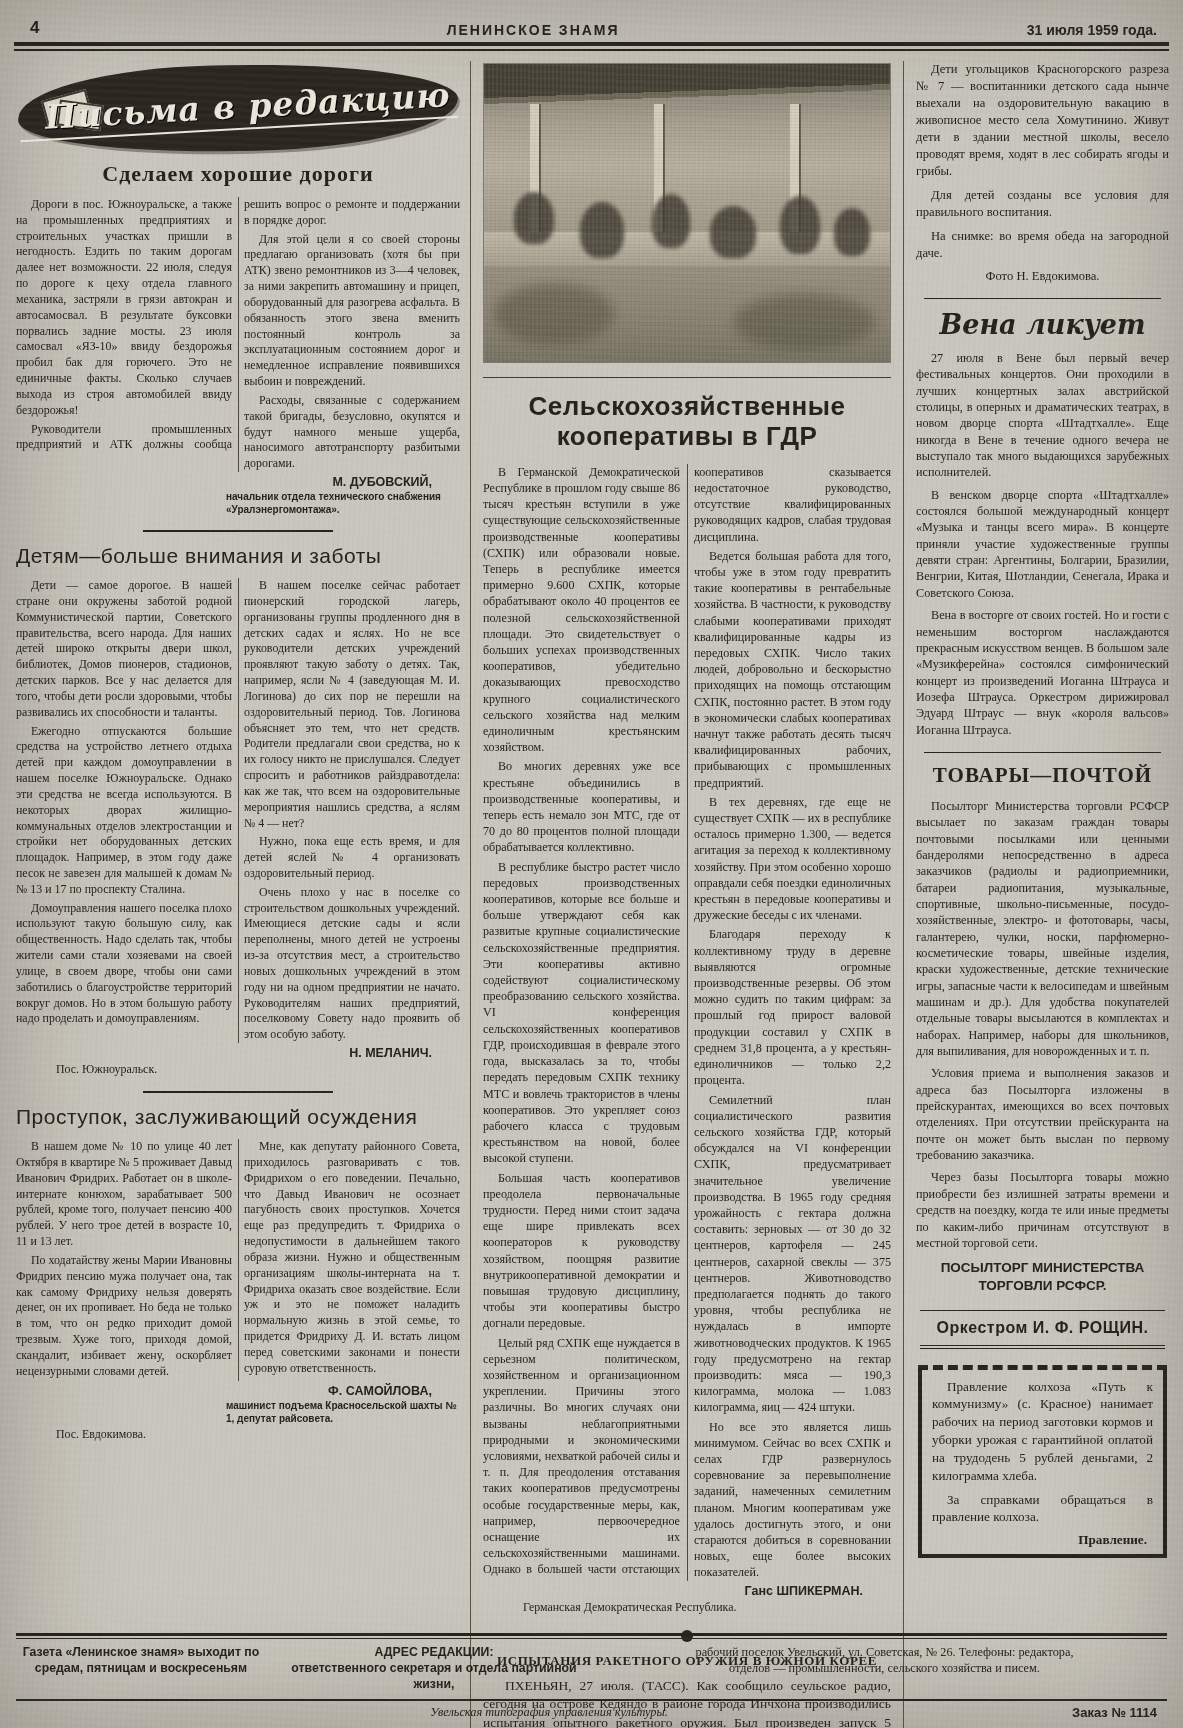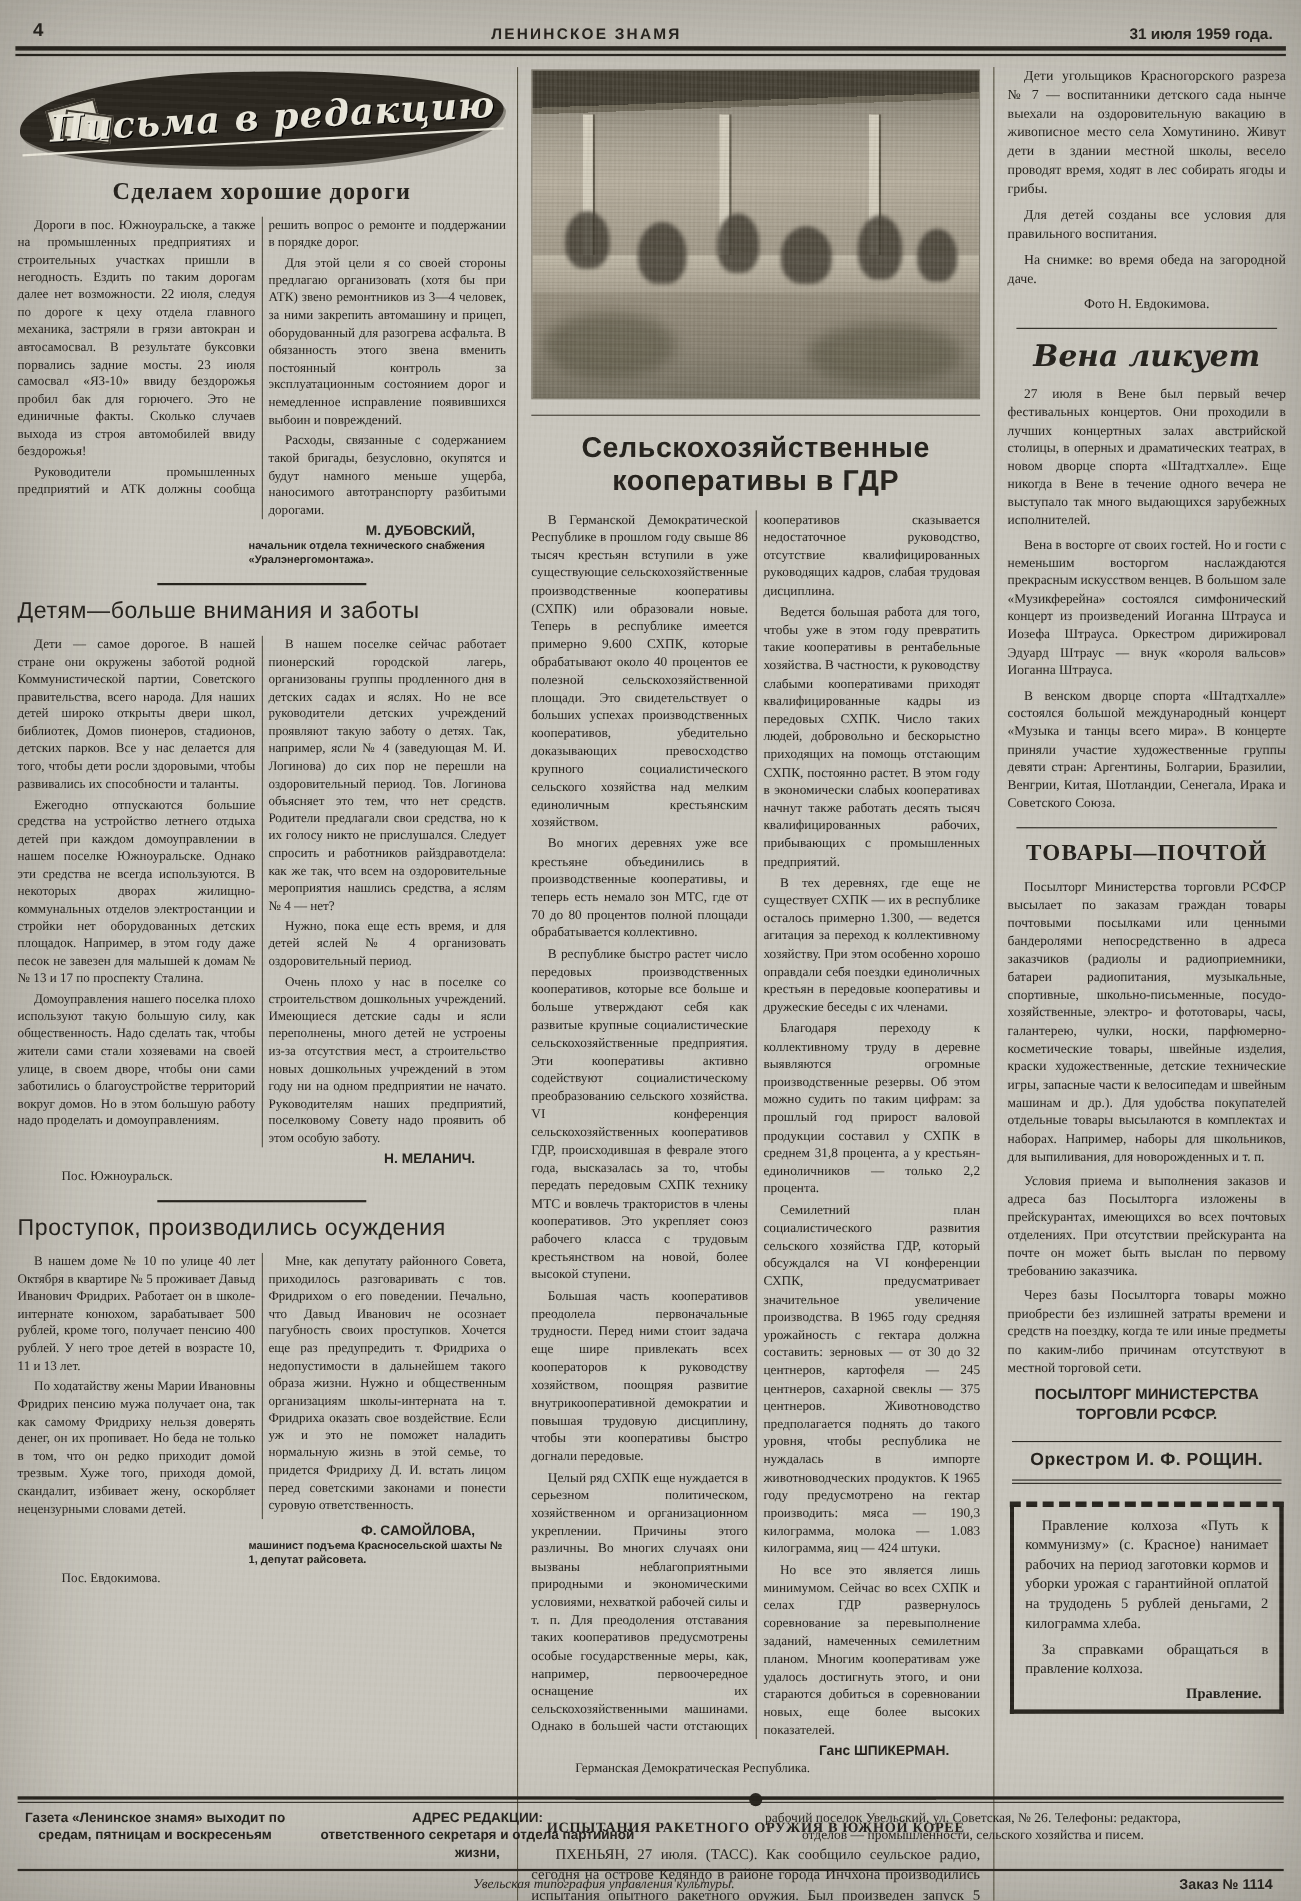--- a/index.html
+++ b/index.html
@@ -145,21 +145,21 @@
             <p>Нужно, пока еще есть время, и для детей яслей № 4 организовать оздоровительный период.</p>
             <p>Очень плохо у нас в поселке со строительством дошкольных учреждений. Имеющиеся детские сады и ясли переполнены, много детей не устроены из-за отсутствия мест, а строительство новых дошкольных учреждений в этом году ни на одном предприятии не начато. Руководителям наших предприятий, поселковому Совету надо проявить об этом особую заботу.</p>
           </div>
         <div class="byline">Н. МЕЛАНИЧ.</div>
         <div class="place">Пос. Южноуральск.</div>
       </article>
 
       <div class="sep"></div>
 
       <article>
-        <h2 class="headline-sans">Проступок, производились осуждения</h2>
+        <h2 class="headline-sans">Проступок, заслуживающий осуждения</h2>
         <div class="cols2">
             <p>В нашем доме № 10 по улице 40 лет Октября в квартире № 5 проживает Давыд Иванович Фридрих. Работает он в школе-интернате конюхом, зарабатывает 500 рублей, кроме того, получает пенсию 400 рублей. У него трое детей в возрасте 10, 11 и 13 лет.</p>
             <p>По ходатайству жены Марии Ивановны Фридрих пенсию мужа получает она, так как самому Фридриху нельзя доверять денег, он их пропивает. Но беда не только в том, что он редко приходит домой трезвым. Хуже того, приходя домой, скандалит, избивает жену, оскорбляет нецензурными словами детей.</p>
             <p>Мне, как депутату районного Совета, приходилось разговаривать с тов. Фридрихом о его поведении. Печально, что Давыд Иванович не осознает пагубность своих проступков. Хочется еще раз предупредить т. Фридриха о недопустимости в дальнейшем такого образа жизни. Нужно и общественным организациям школы-интерната на т. Фридриха оказать свое воздействие. Если уж и это не поможет наладить нормальную жизнь в этой семье, то придется Фридриху Д. И. встать лицом перед советскими законами и понести суровую ответственность.</p>
           </div>
         <div class="byline">Ф. САМОЙЛОВА,</div>
         <div class="byline-role">машинист подъема Красносельской шахты № 1, депутат райсовета.</div>
         <div class="place">Пос. Евдокимова.</div>
       </article>
     </section>
@@ -224,22 +224,22 @@
           </div>
         <div class="credit">Фото Н. Евдокимова.</div>
       </article>
 
       <div class="topline"></div>
 
       <article class="vienna">
         <h2>Вена ликует</h2>
         <div>
             <p>27 июля в Вене был первый вечер фестивальных концертов. Они проходили в лучших концертных залах австрийской столицы, в оперных и драматических театрах, в новом дворце спорта «Штадтхалле». Еще никогда в Вене в течение одного вечера не выступало так много выдающихся зарубежных исполнителей.</p>
+            <p>В венском дворце спорта «Штадтхалле» состоялся большой международный концерт «Музыка и танцы всего мира». В концерте приняли участие художественные группы девяти стран: Аргентины, Болгарии, Бразилии, Венгрии, Китая, Шотландии, Сенегала, Ирака и Советского Союза.</p>
             <p>Вена в восторге от своих гостей. Но и гости с неменьшим восторгом наслаждаются прекрасным искусством венцев. В большом зале «Музикферейна» состоялся симфонический концерт из произведений Иоганна Штрауса и Иозефа Штрауса. Оркестром дирижировал Эдуард Штраус — внук «короля вальсов» Иоганна Штрауса.</p>
-            <p>В венском дворце спорта «Штадтхалле» состоялся большой международный концерт «Музыка и танцы всего мира». В концерте приняли участие художественные группы девяти стран: Аргентины, Болгарии, Бразилии, Венгрии, Китая, Шотландии, Сенегала, Ирака и Советского Союза.</p>
           </div>
       </article>
 
       <div class="topline"></div>
 
       <article class="goods">
         <h2>ТОВАРЫ—ПОЧТОЙ</h2>
         <div>
             <p>Посылторг Министерства торговли РСФСР высылает по заказам граждан товары почтовыми посылками или ценными бандеролями непосредственно в адреса заказчиков (радиолы и радиоприемники, батареи радиопитания, музыкальные, спортивные, школьно-письменные, посудо-хозяйственные, электро- и фототовары, часы, галантерею, чулки, носки, парфюмерно-косметические товары, швейные изделия, краски художественные, детские технические игры, запасные части к велосипедам и швейным машинам и др.). Для удобства покупателей отдельные товары высылаются в комплектах и наборах. Например, наборы для школьников, для выпиливания, для новорожденных и т. п.</p>
             <p>Условия приема и выполнения заказов и адреса баз Посылторга изложены в прейскурантах, имеющихся во всех почтовых отделениях. При отсутствии прейскуранта на почте он может быть выслан по первому требованию заказчика.</p>

